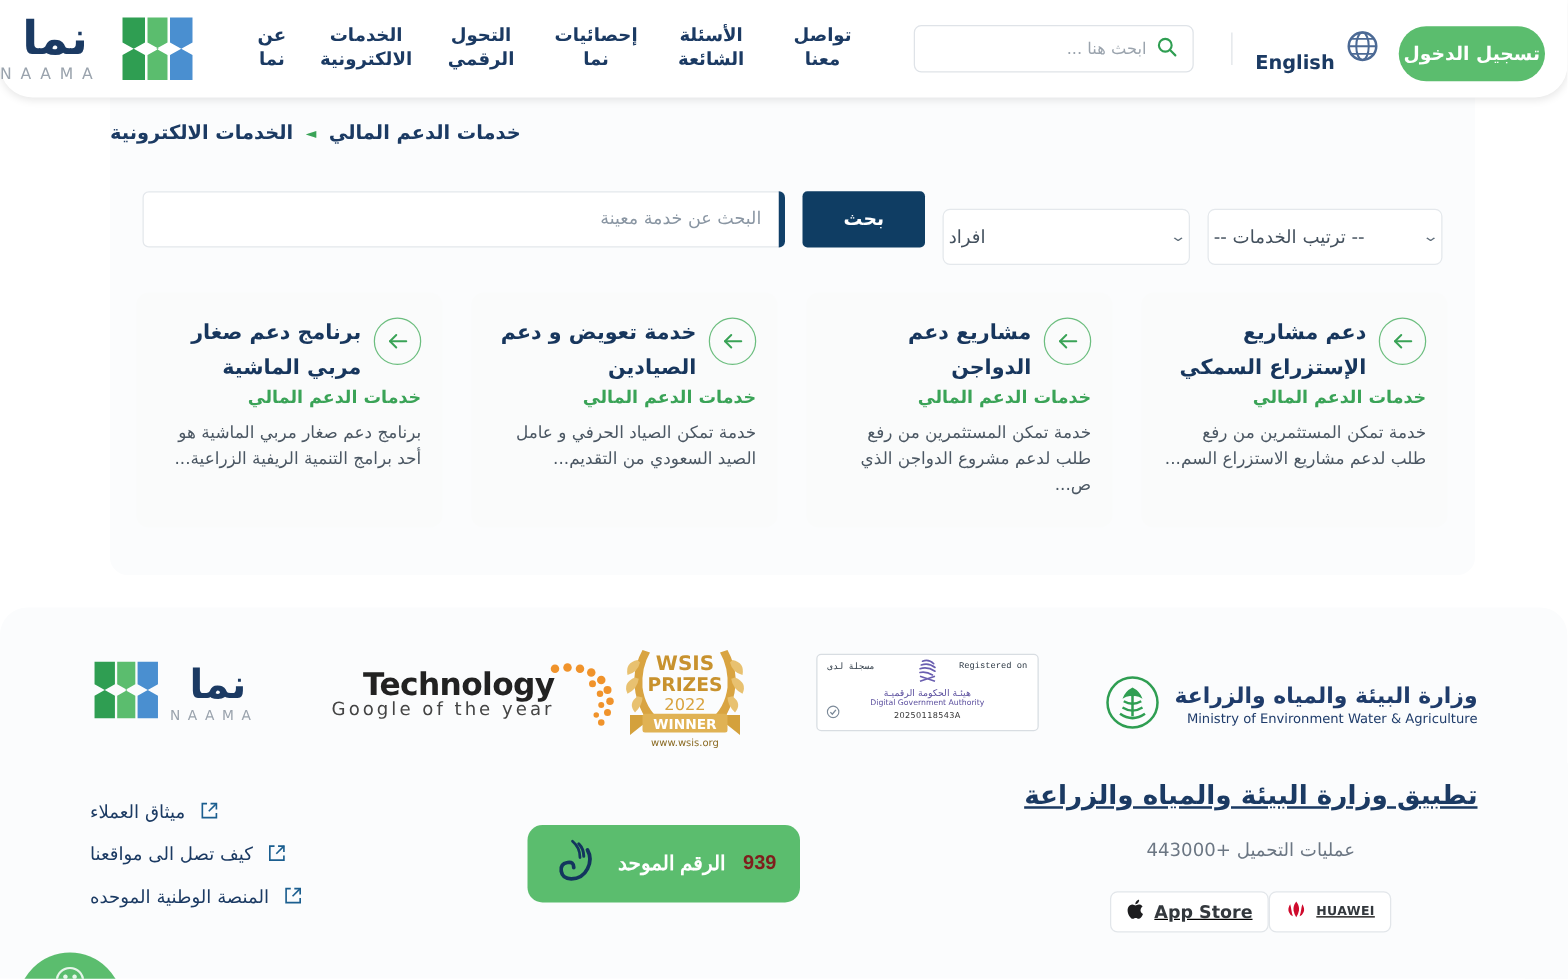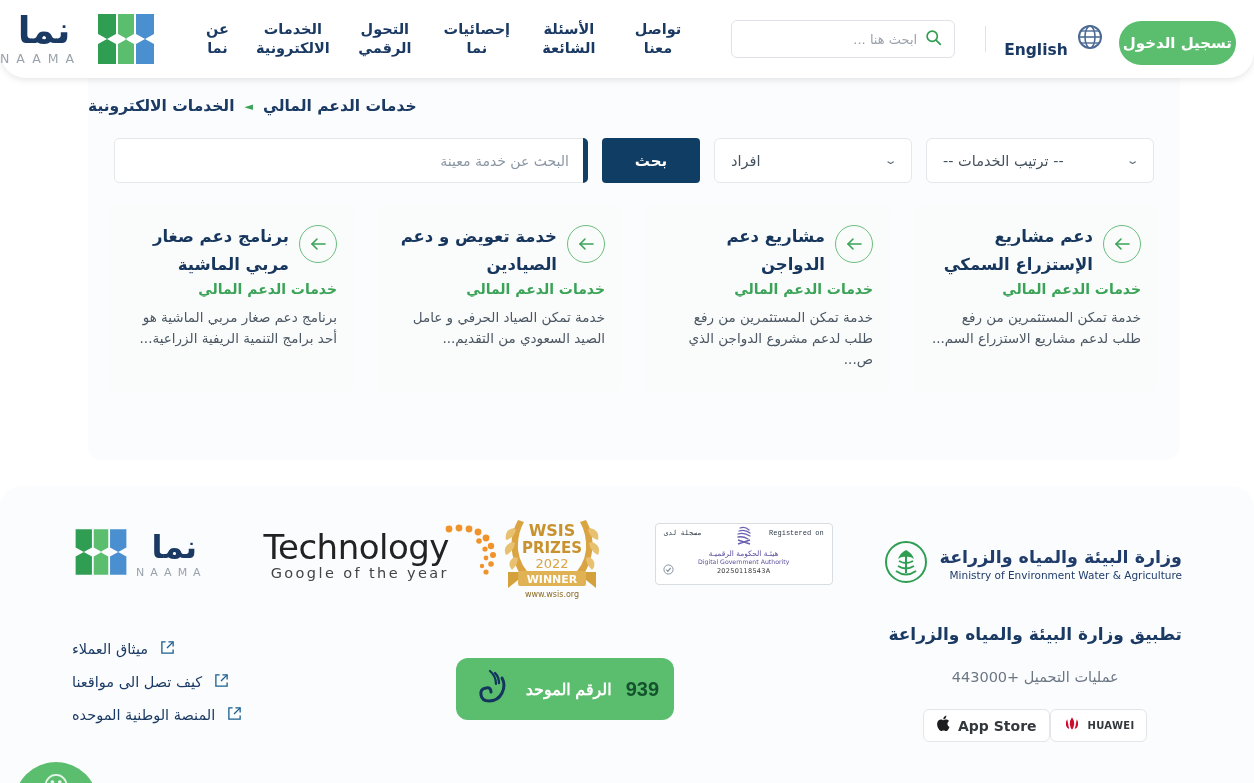--- a/index.html
+++ b/index.html
@@ -89,23 +89,23 @@
   }
   .tb-search input::placeholder { color: #8a96a3; }
   .tb-btn {
     width: 98px; height: 45px; background: #0f3d63; color: #fff; border: none;
     border-radius: 4px; font-size: 15px; font-weight: 700; cursor: pointer;
     font-family: "DejaVu Sans", "Liberation Sans", sans-serif;
   }
   .tb-select {
     height: 45px; background: #fff; border: 1px solid #e4e8ec; border-radius: 6px;
     display: flex; flex-direction: row-reverse; align-items: center;
-    justify-content: space-between; padding: 0 16px; cursor: pointer;
-  }
-  .sel-a { width: 228px; }
+    justify-content: space-between; padding: 0 4px; cursor: pointer; margin-top: 29px;
+  }
+  .sel-a { width: 188px; }
   .sel-b { width: 198px; }
   .tb-select .val { font-size: 14.5px; color: #44515e; }
   .chev { color: #5d6b78; font-size: 11px; transform: scaleX(1.5); }
 
   
   .cards {
     display: flex; flex-direction: row-reverse; gap: 23px;
     margin: 22px 21px 0 21px;
   }
   .card {
@@ -139,21 +139,21 @@
   .f-logos {
     display: flex; flex-direction: row-reverse; align-items: center;
     justify-content: space-between; padding: 22px 72px 0 72px;
   }
   .naama-footer { display: flex; align-items: center; gap: 6px; }
   .naama-f-text { display: flex; flex-direction: column; align-items: center; line-height: 1; }
   .naama-f-ar { font-size: 32px; color: #1b3a63; font-weight: 700; }
   .naama-f-en { font-size: 11px; color: #9aa3ad; letter-spacing: 6px; margin-top: 4px; padding-right: 6px; }
 
   .tech-logo { display: flex; flex-direction: column; align-items: flex-start; position: relative; }
-  .tech-1 { font-size: 34px; font-weight: 400; color: #222; letter-spacing: -0.5px; }
+  .tech-1 { font-size: 25px; font-weight: 700; color: #222; letter-spacing: -0.5px; }
   .tech-2 { font-size: 14.5px; color: #444; letter-spacing: 2.4px; margin-top: -2px; }
 
   .wsis { width: 104px; height: 92px; position: relative; }
 
   .dga-badge {
     width: 178px; height: 62px; background: #fff; border: 1px solid #d8dde2;
     border-radius: 4px; position: relative; padding: 5px 8px;
   }
   .dga-top { display: flex; flex-direction: row-reverse; justify-content: space-between; font-family: Liberation Mono, monospace; }
   .dga-ar { font-size: 7px; color: #2e3a46; }
@@ -179,26 +179,26 @@
     font-size: 14.5px; color: #1b3a63; cursor: pointer;
   }
 
   .call-btn {
     background: #5bbd6e; border-radius: 12px; width: 218px; height: 62px;
     display: flex; flex-direction: row-reverse; align-items: center;
     justify-content: center; gap: 14px; cursor: pointer; border: none;
     margin-top: 14px;
   }
   .call-txt { font-size: 16px; color: #fff; font-weight: 700; }
-  .call-num { font-size: 20px; color: #14532d; font-weight: 700; }
+  .call-num { font-size: 16px; color: #7f1d1d; font-weight: 700; }
 
   .app-col { display: flex; flex-direction: column; align-items: center; gap: 0; }
-  .app-title { font-size: 17px; color: #1b3a63; font-weight: 700; margin-top: 2px; }
+  .app-title { font-size: 21px; color: #1b3a63; font-weight: 700; margin-top: 2px; text-decoration: underline; }
   .app-sub { font-size: 14.5px; color: #6b7683; margin-top: 25px; }
-  .app-badges { display: flex; flex-direction: row-reverse; gap: 0; margin-top: 24px; }
+  .app-badges { display: flex; flex-direction: row-reverse; gap: 0; margin-top: 24px; text-decoration: underline; }
   .badge {
     height: 33px; background: #fff; border: 1px solid #e2e6ea; border-radius: 6px;
     display: flex; flex-direction: row; align-items: center; gap: 7px;
     padding: 0 12px; cursor: pointer; direction: ltr;
   }
   .badge-label { font-size: 14px; color: #33383d; font-weight: 600; }
   .badge-label.huawei { font-size: 10px; font-weight: 700; letter-spacing: 0.3px; }
   .badge-label.gplay { color: #6b7178; font-weight: 500; }
 
   .a11y {

